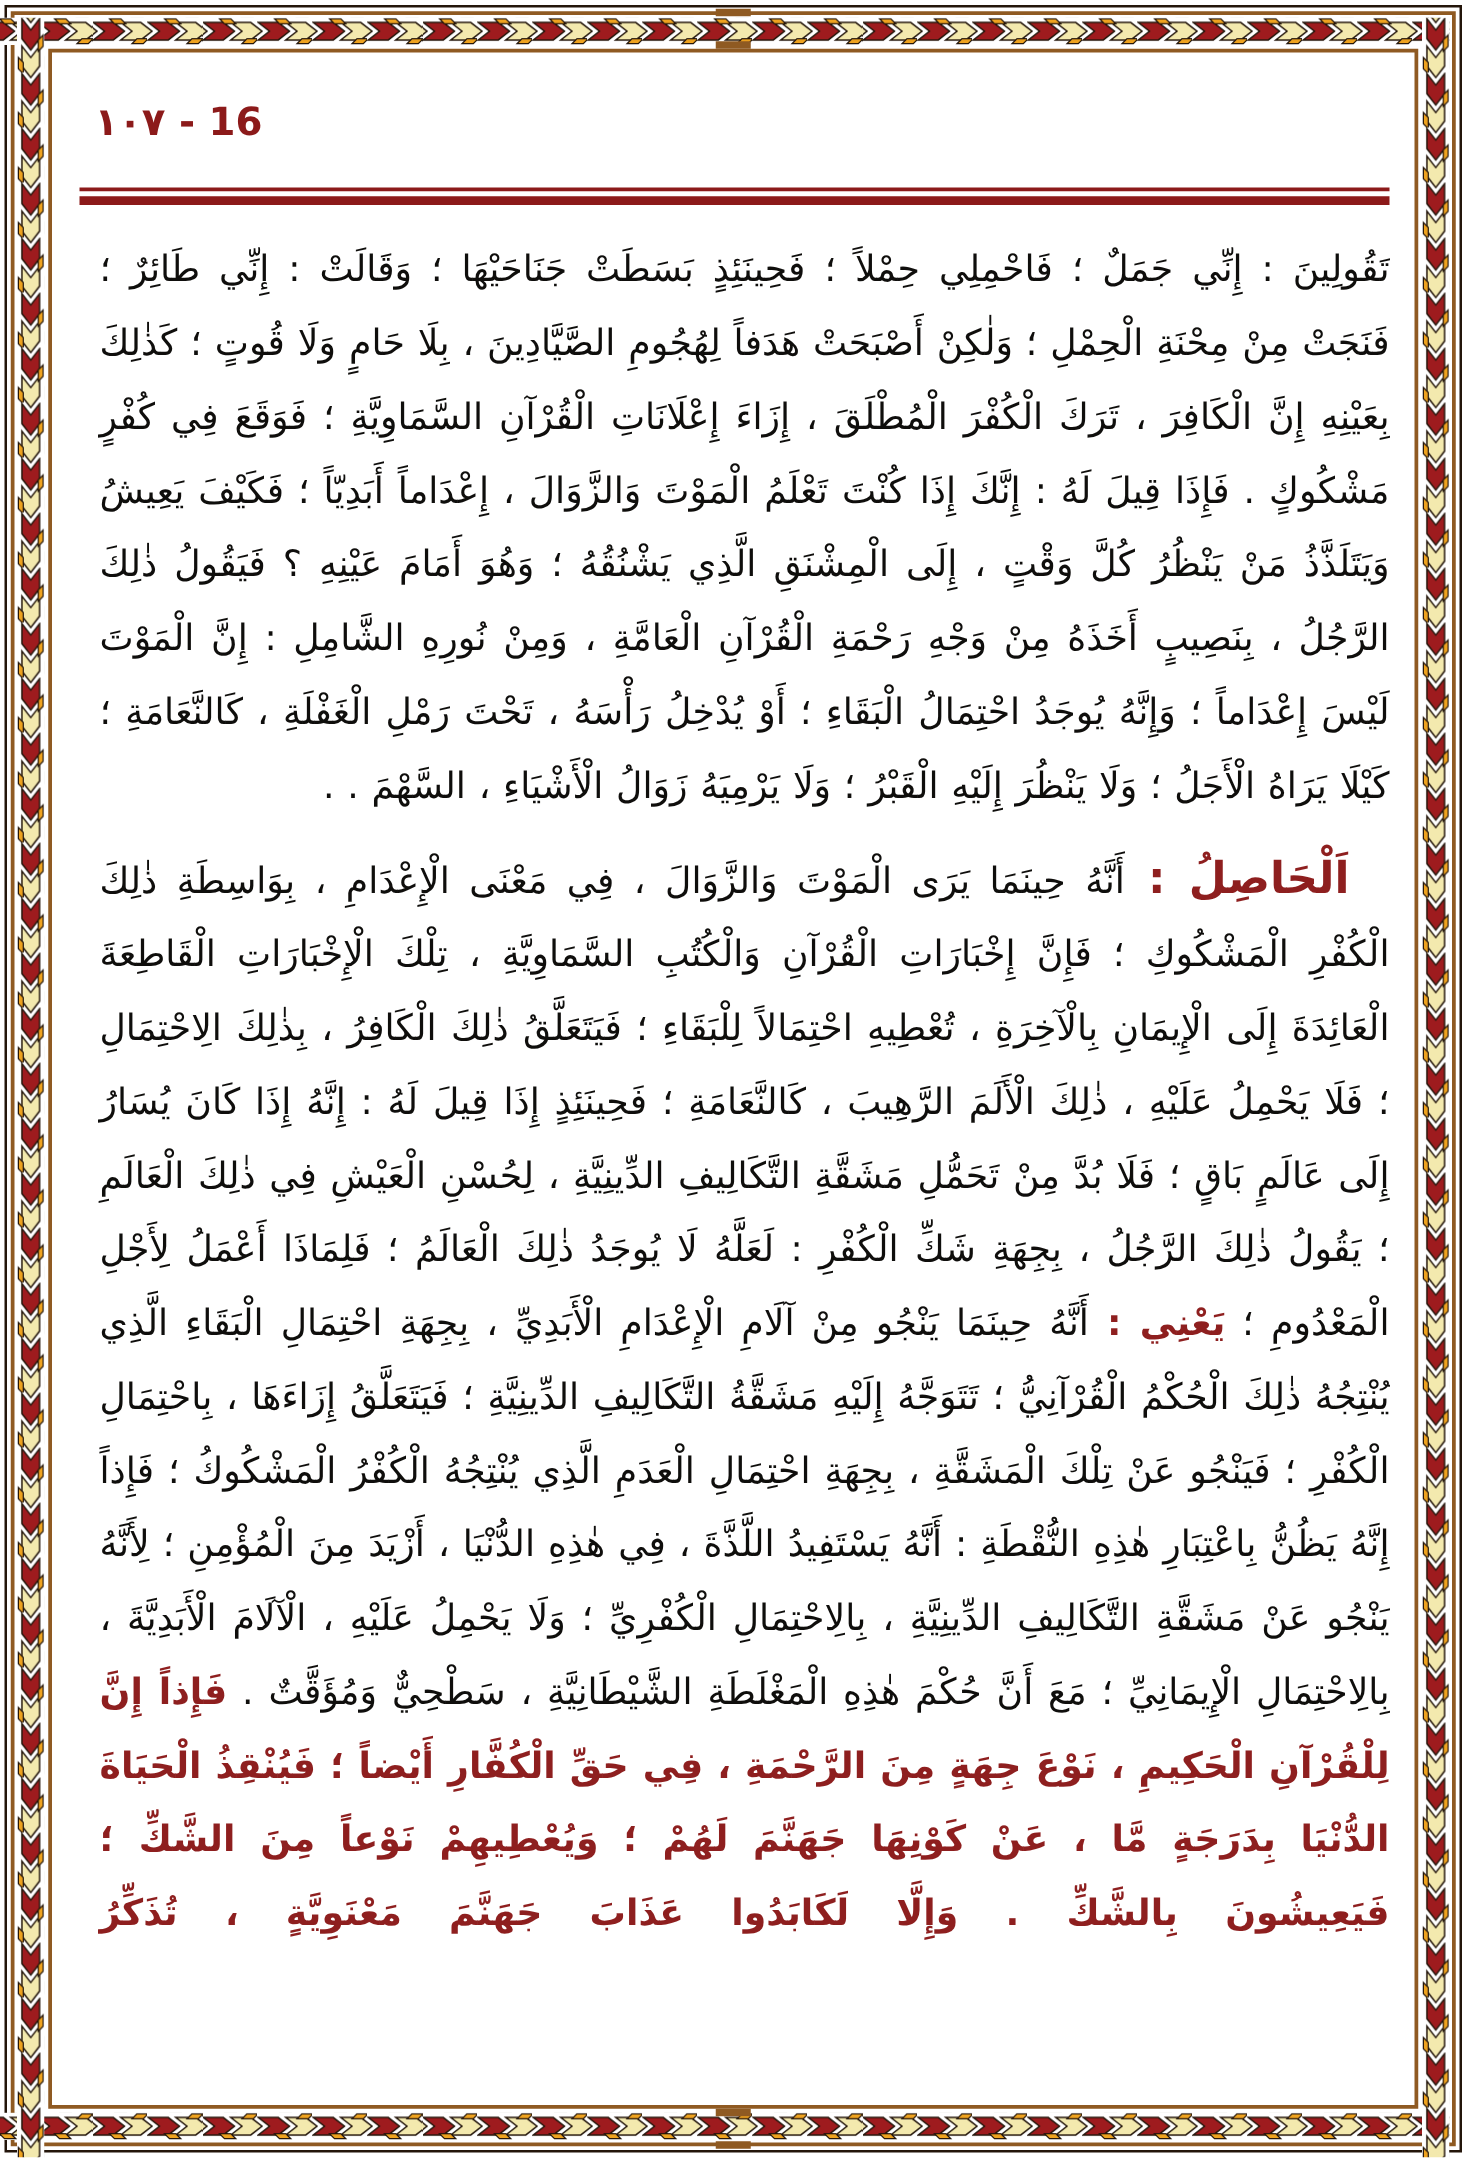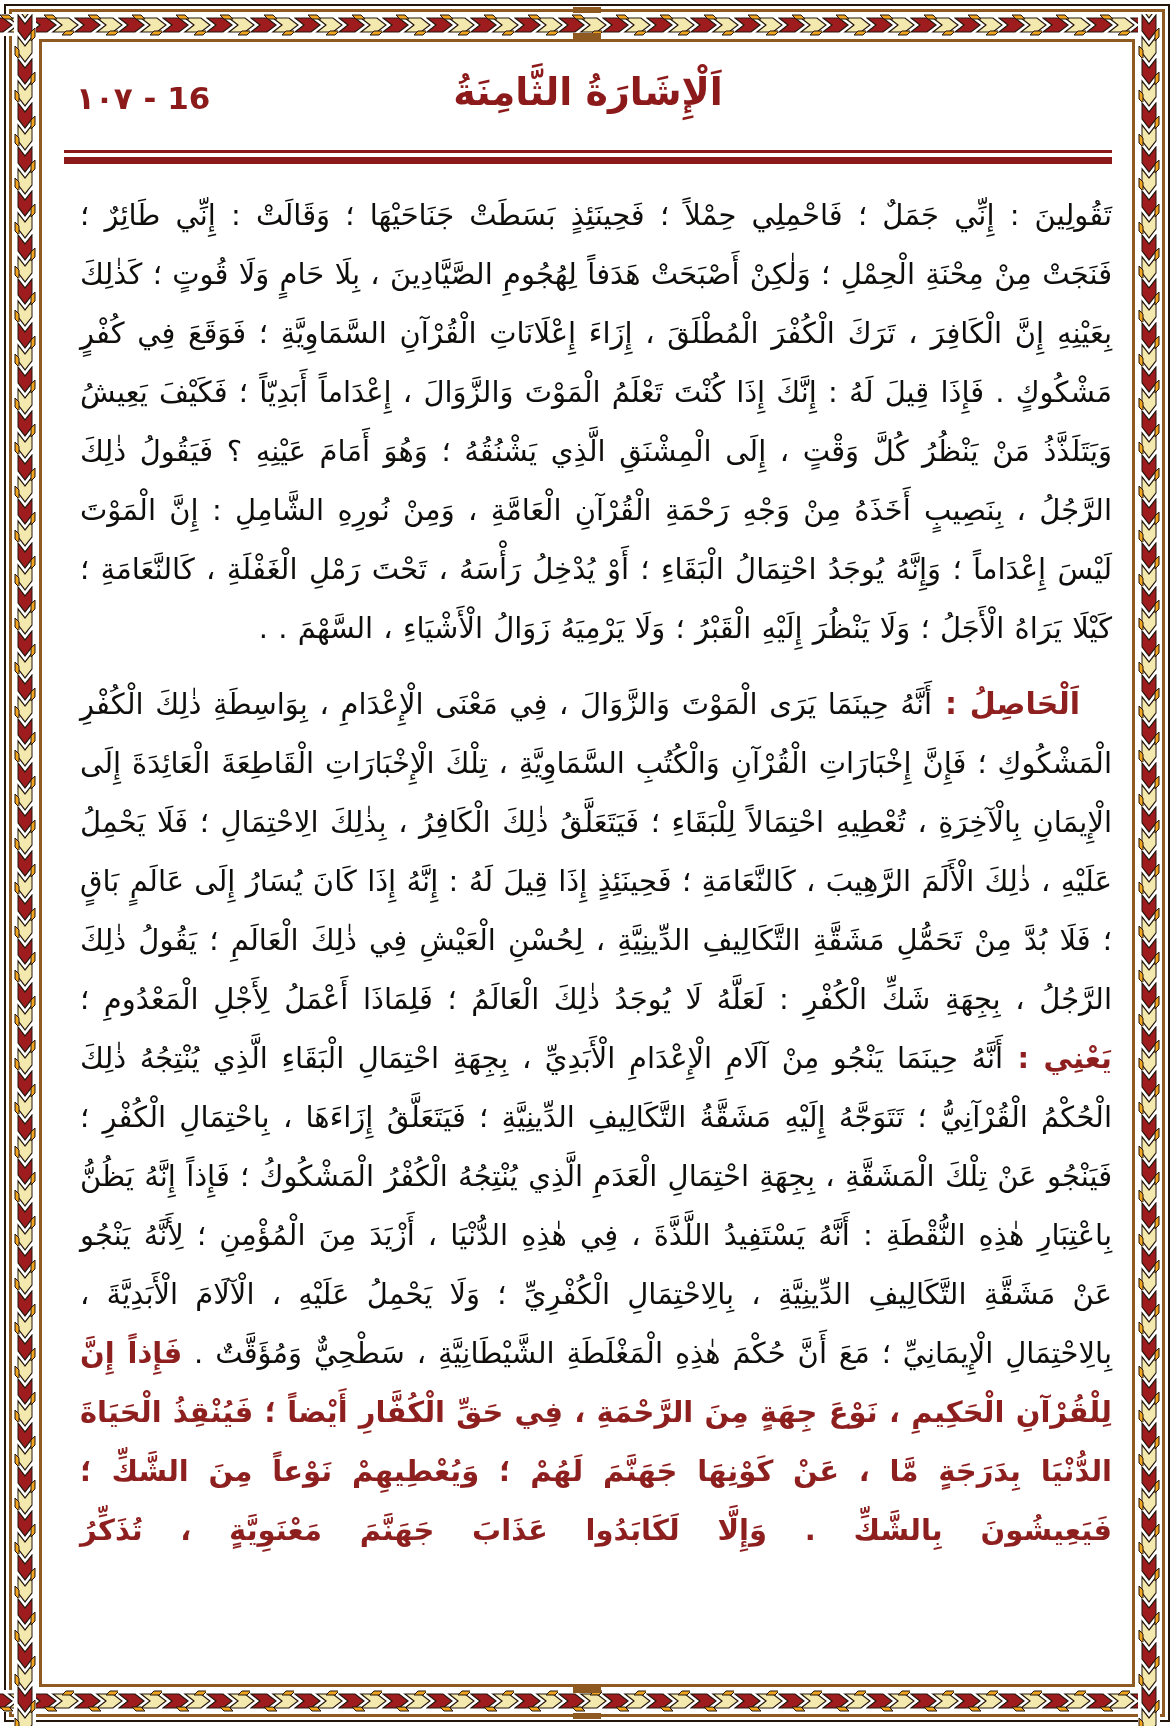--- a/index.html
+++ b/index.html
@@ -41,21 +41,21 @@
   .header-rule .thin{border-top:3px solid #8C1A1A;}
   .header-rule .thick{margin-top:4px;border-top:7px solid #8C1A1A;}
   .body-text{margin-top:22px;margin-left:16px;}
   .para{
     direction:rtl;text-align:justify;
     font-size:29px;line-height:59px;color:#0f0e0c;
     word-spacing:1px;
   }
   .para.p2{margin-top:16px;text-indent:32px;text-align-last:justify;}
   .run.red{color:#8E1F1F;font-weight:bold;}
-  .run.lead{font-size:30px;}
+  .run.lead{font-size:35px;}
 </style>
 </head>
 <body>
 
 <div class="page">
 
   <div class="line-outer"></div>
   <div class="line-brown-outer"></div>
 
   <svg class="chain top" width="100%" height="22" preserveAspectRatio="none">
@@ -116,21 +116,20 @@
 
   <div class="connector t1"></div>
   <div class="connector t2"></div>
   <div class="connector b1"></div>
   <div class="connector b2"></div>
 
   <div class="line-brown-inner"></div>
 
   <div class="content">
     <div class="header">
-      <div class="doc-title">اَلْإِشَارَةُ الثَّامِنَةُ</div>
       <div class="page-number">16 - ١٠٧</div>
     </div>
     <div class="header-rule">
       <div class="thin"></div>
       <div class="thick"></div>
     </div>
     <div class="body-text">
       <div class="para p1"><span class="run black">تَقُولِينَ : إِنِّي جَمَلٌ ؛ فَاحْمِلِي حِمْلاً ؛ فَحِينَئِذٍ بَسَطَتْ جَنَاحَيْهَا ؛ وَقَالَتْ : إِنِّي طَائِرٌ ؛ فَنَجَتْ مِنْ مِحْنَةِ الْحِمْلِ ؛ وَلٰكِنْ أَصْبَحَتْ هَدَفاً لِهُجُومِ الصَّيَّادِينَ ، بِلَا حَامٍ وَلَا قُوتٍ ؛ كَذٰلِكَ بِعَيْنِهِ إِنَّ الْكَافِرَ ، تَرَكَ الْكُفْرَ الْمُطْلَقَ ، إِزَاءَ إِعْلَانَاتِ الْقُرْآنِ السَّمَاوِيَّةِ ؛ فَوَقَعَ فِي كُفْرٍ مَشْكُوكٍ . فَإِذَا قِيلَ لَهُ : إِنَّكَ إِذَا كُنْتَ تَعْلَمُ الْمَوْتَ وَالزَّوَالَ ، إِعْدَاماً أَبَدِيّاً ؛ فَكَيْفَ يَعِيشُ وَيَتَلَذَّذُ مَنْ يَنْظُرُ كُلَّ وَقْتٍ ، إِلَى الْمِشْنَقِ الَّذِي يَشْنُقُهُ ؛ وَهُوَ أَمَامَ عَيْنِهِ ؟ فَيَقُولُ ذٰلِكَ الرَّجُلُ ، بِنَصِيبٍ أَخَذَهُ مِنْ وَجْهِ رَحْمَةِ الْقُرْآنِ الْعَامَّةِ ، وَمِنْ نُورِهِ الشَّامِلِ : إِنَّ الْمَوْتَ لَيْسَ إِعْدَاماً ؛ وَإِنَّهُ يُوجَدُ احْتِمَالُ الْبَقَاءِ ؛ أَوْ يُدْخِلُ رَأْسَهُ ، تَحْتَ رَمْلِ الْغَفْلَةِ ، كَالنَّعَامَةِ ؛ كَيْلَا يَرَاهُ الْأَجَلُ ؛ وَلَا يَنْظُرَ إِلَيْهِ الْقَبْرُ ؛ وَلَا يَرْمِيَهُ زَوَالُ الْأَشْيَاءِ ، السَّهْمَ . .</span></div>
       <div class="para p2"><span class="run red lead">اَلْحَاصِلُ : </span><span class="run black">أَنَّهُ حِينَمَا يَرَى الْمَوْتَ وَالزَّوَالَ ، فِي مَعْنَى الْإِعْدَامِ ، بِوَاسِطَةِ ذٰلِكَ الْكُفْرِ الْمَشْكُوكِ ؛ فَإِنَّ إِخْبَارَاتِ الْقُرْآنِ وَالْكُتُبِ السَّمَاوِيَّةِ ، تِلْكَ الْإِخْبَارَاتِ الْقَاطِعَةَ الْعَائِدَةَ إِلَى الْإِيمَانِ بِالْآخِرَةِ ، تُعْطِيهِ احْتِمَالاً لِلْبَقَاءِ ؛ فَيَتَعَلَّقُ ذٰلِكَ الْكَافِرُ ، بِذٰلِكَ الِاحْتِمَالِ ؛ فَلَا يَحْمِلُ عَلَيْهِ ، ذٰلِكَ الْأَلَمَ الرَّهِيبَ ، كَالنَّعَامَةِ ؛ فَحِينَئِذٍ إِذَا قِيلَ لَهُ : إِنَّهُ إِذَا كَانَ يُسَارُ إِلَى عَالَمٍ بَاقٍ ؛ فَلَا بُدَّ مِنْ تَحَمُّلِ مَشَقَّةِ التَّكَالِيفِ الدِّينِيَّةِ ، لِحُسْنِ الْعَيْشِ فِي ذٰلِكَ الْعَالَمِ ؛ يَقُولُ ذٰلِكَ الرَّجُلُ ، بِجِهَةِ شَكِّ الْكُفْرِ : لَعَلَّهُ لَا يُوجَدُ ذٰلِكَ الْعَالَمُ ؛ فَلِمَاذَا أَعْمَلُ لِأَجْلِ الْمَعْدُومِ ؛ </span><span class="run red">يَعْنِي : </span><span class="run black">أَنَّهُ حِينَمَا يَنْجُو مِنْ آلَامِ الْإِعْدَامِ الْأَبَدِيِّ ، بِجِهَةِ احْتِمَالِ الْبَقَاءِ الَّذِي يُنْتِجُهُ ذٰلِكَ الْحُكْمُ الْقُرْآنِيُّ ؛ تَتَوَجَّهُ إِلَيْهِ مَشَقَّةُ التَّكَالِيفِ الدِّينِيَّةِ ؛ فَيَتَعَلَّقُ إِزَاءَهَا ، بِاحْتِمَالِ الْكُفْرِ ؛ فَيَنْجُو عَنْ تِلْكَ الْمَشَقَّةِ ، بِجِهَةِ احْتِمَالِ الْعَدَمِ الَّذِي يُنْتِجُهُ الْكُفْرُ الْمَشْكُوكُ ؛ فَإِذاً إِنَّهُ يَظُنُّ بِاعْتِبَارِ هٰذِهِ النُّقْطَةِ : أَنَّهُ يَسْتَفِيدُ اللَّذَّةَ ، فِي هٰذِهِ الدُّنْيَا ، أَزْيَدَ مِنَ الْمُؤْمِنِ ؛ لِأَنَّهُ يَنْجُو عَنْ مَشَقَّةِ التَّكَالِيفِ الدِّينِيَّةِ ، بِالِاحْتِمَالِ الْكُفْرِيِّ ؛ وَلَا يَحْمِلُ عَلَيْهِ ، الْآلَامَ الْأَبَدِيَّةَ ، بِالِاحْتِمَالِ الْإِيمَانِيِّ ؛ مَعَ أَنَّ حُكْمَ هٰذِهِ الْمَغْلَطَةِ الشَّيْطَانِيَّةِ ، سَطْحِيٌّ وَمُؤَقَّتٌ . </span><span class="run red">فَإِذاً إِنَّ لِلْقُرْآنِ الْحَكِيمِ ، نَوْعَ جِهَةٍ مِنَ الرَّحْمَةِ ، فِي حَقِّ الْكُفَّارِ أَيْضاً ؛ فَيُنْقِذُ الْحَيَاةَ الدُّنْيَا بِدَرَجَةٍ مَّا ، عَنْ كَوْنِهَا جَهَنَّمَ لَهُمْ ؛ وَيُعْطِيهِمْ نَوْعاً مِنَ الشَّكِّ ؛ فَيَعِيشُونَ بِالشَّكِّ . وَإِلَّا لَكَابَدُوا عَذَابَ جَهَنَّمَ مَعْنَوِيَّةٍ ، تُذَكِّرُ</span></div>
     </div>

